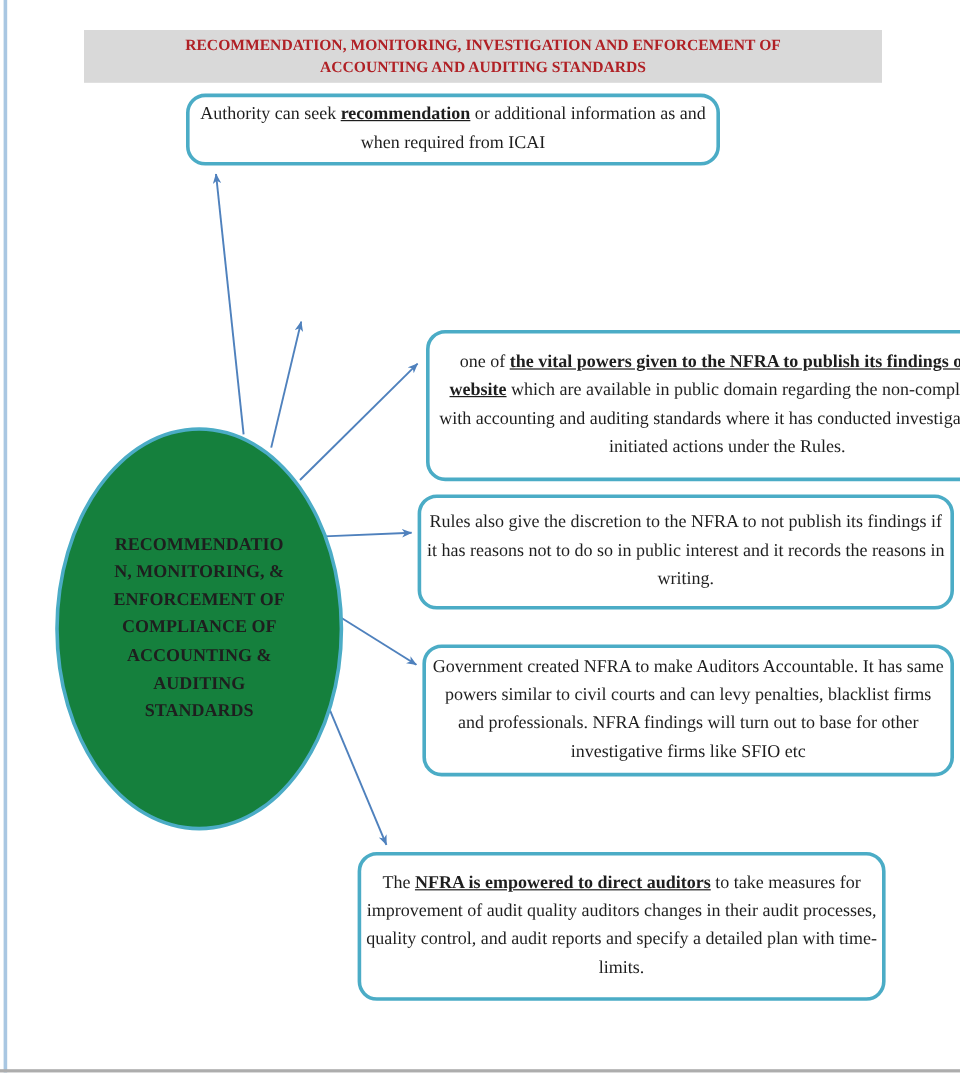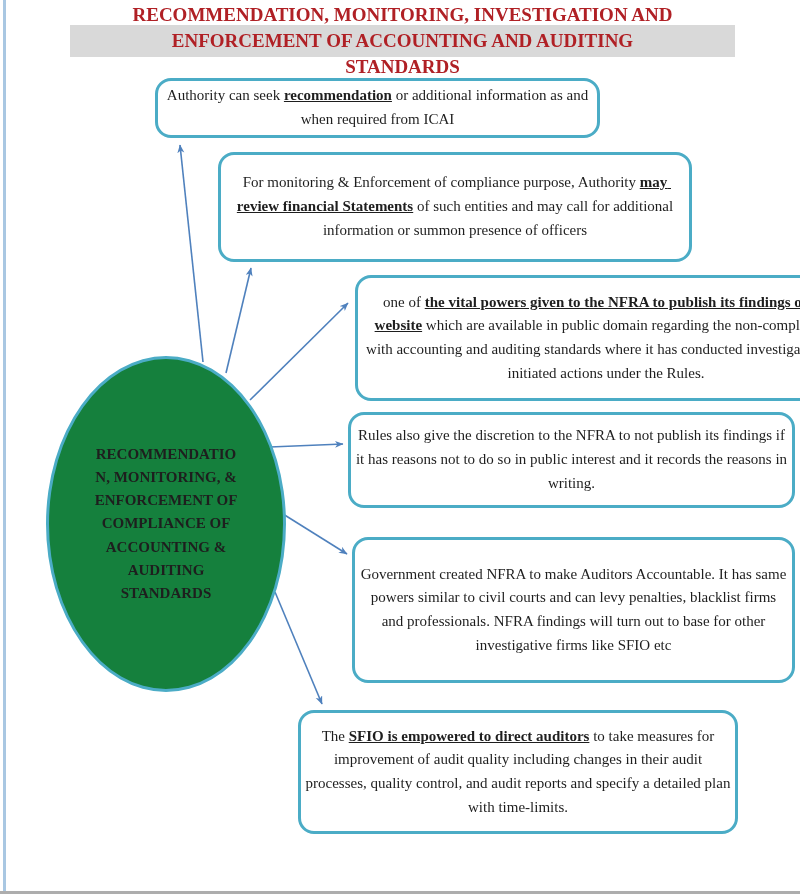--- a/index.html
+++ b/index.html
@@ -22,45 +22,45 @@
   }
   .margin-line-left{
     position:absolute;left:3px;top:0;width:3px;height:894px;
     background:var(--margin-blue);
   }
   .margin-line-bottom{
     position:absolute;left:0;bottom:0;width:800px;height:3px;
     background:var(--bottom-gray);
   }
   .title-band{
-    position:absolute;left:70px;top:25px;width:665px;height:32px;
+    position:absolute;left:70px;top:25px;width:665px;height:44px;
     background:var(--band-gray);
     display:flex;align-items:center;justify-content:center;
     text-align:center;
     color:var(--title-red);
     font-weight:bold;
-    font-size:19px;line-height:1.38;
+    font-size:13px;line-height:1.38;
     padding:0 60px;box-sizing:border-box;
   }
   .flow-box{
     position:absolute;
     background:#fff;
     border:3px solid var(--teal);
     border-radius:16px;
     display:flex;align-items:center;justify-content:center;
     text-align:center;
     font-size:15px;line-height:1.58;
     padding:4px 4px;box-sizing:border-box;
   }
   .flow-box span{white-space:pre-wrap;}
   #box1{left:155px;top:78px;width:445px;height:60px;}
   #box2{left:218px;top:152px;width:474px;height:110px;}
   #box3{left:355px;top:275px;width:502px;height:126px;}
   #box4{left:348px;top:412px;width:447px;height:96px;}
-  #box5{left:352px;top:537px;width:443px;height:146px;}
+  #box5{left:352px;top:537px;width:443px;height:110px;}
   #box6{left:298px;top:710px;width:440px;height:124px;}
   .center-ellipse{
     position:absolute;left:46px;top:356px;width:240px;height:336px;
     border:3.5px solid var(--teal);
     border-radius:50%;
     background:#15803d;
     display:flex;align-items:center;justify-content:center;
     text-align:center;
     font-weight:bold;font-size:15px;line-height:1.55;
     white-space:pre-line;
@@ -95,38 +95,35 @@
     <line x1="250" y1="400" x2="348" y2="303" stroke="#4F81BD" stroke-width="1.6" marker-end="url(#ah)"></line>
     <line x1="270" y1="447" x2="343" y2="444" stroke="#4F81BD" stroke-width="1.6" marker-end="url(#ah)"></line>
     <line x1="283" y1="514" x2="347" y2="554" stroke="#4F81BD" stroke-width="1.6" marker-end="url(#ah)"></line>
     <line x1="275" y1="592" x2="322" y2="704" stroke="#4F81BD" stroke-width="1.6" marker-end="url(#ah)"></line>
   </svg>
 
   <div id="box1" class="flow-box">
     <span><span>Authority can seek </span><span style="font-weight: bold; text-decoration: underline;">recommendation</span><span> or additional information as and when required from ICAI</span></span>
   </div>
 
-  <div id="box2" class="flow-box">
-    <span><span>For monitoring &amp; Enforcement of compliance purpose, Authority </span><span style="font-weight: bold; text-decoration: underline;">may review financial Statements</span><span> of such entities and may call for additional information or summon presence of officers</span></span>
-  </div>
 
   <div id="box3" class="flow-box">
     <span><span>one of </span><span style="font-weight: bold; text-decoration: underline;">the vital powers given to the NFRA to publish its findings on its website</span><span> which are available in public domain regarding the non-compliances with accounting and auditing standards where it has conducted investigations or initiated actions under the Rules.</span></span>
   </div>
 
   <div id="box4" class="flow-box">
     <span><span>Rules also give the discretion to the NFRA to not publish its findings if it has reasons not to do so in public interest and it records the reasons in writing.</span></span>
   </div>
 
   <div id="box5" class="flow-box">
     <span><span>Government created NFRA to make Auditors Accountable. It has same powers similar to civil courts and can levy penalties, blacklist firms and professionals. NFRA findings will turn out to base for other investigative firms like SFIO etc</span></span>
   </div>
 
   <div id="box6" class="flow-box">
-    <span><span>The </span><span style="font-weight: bold; text-decoration: underline;">SFIO is empowered to direct auditors</span><span> to take measures for improvement of audit quality including changes in their audit processes, quality control, and audit reports and specify a detailed plan with time-limits.</span></span>
+    <span><span>The </span><span style="font-weight: bold; text-decoration: underline;">NFRA is empowered to direct auditors</span><span> to take measures for improvement of audit quality auditors changes in their audit processes, quality control, and audit reports and specify a detailed plan with time-limits.</span></span>
   </div>
 
   <div class="center-ellipse">
     <span>RECOMMENDATIO
 N, MONITORING, &amp;
 ENFORCEMENT OF
 COMPLIANCE OF
 ACCOUNTING &amp;
 AUDITING
 STANDARDS</span>

